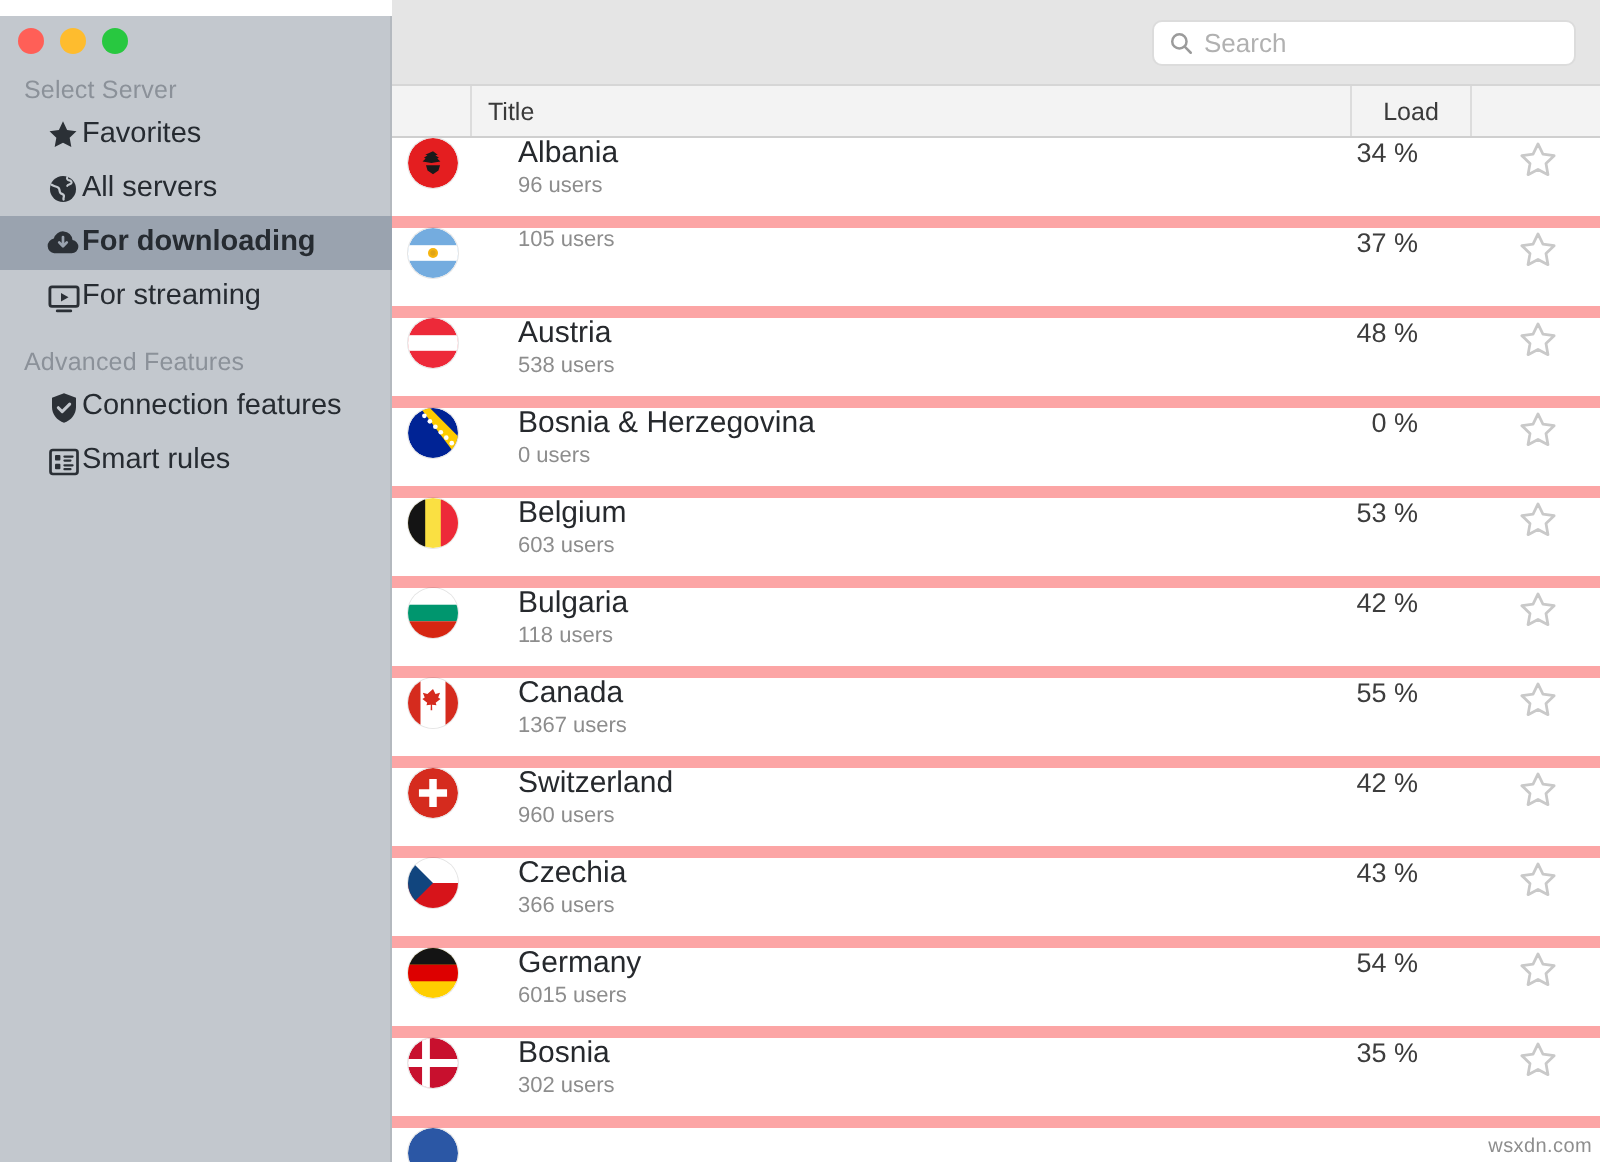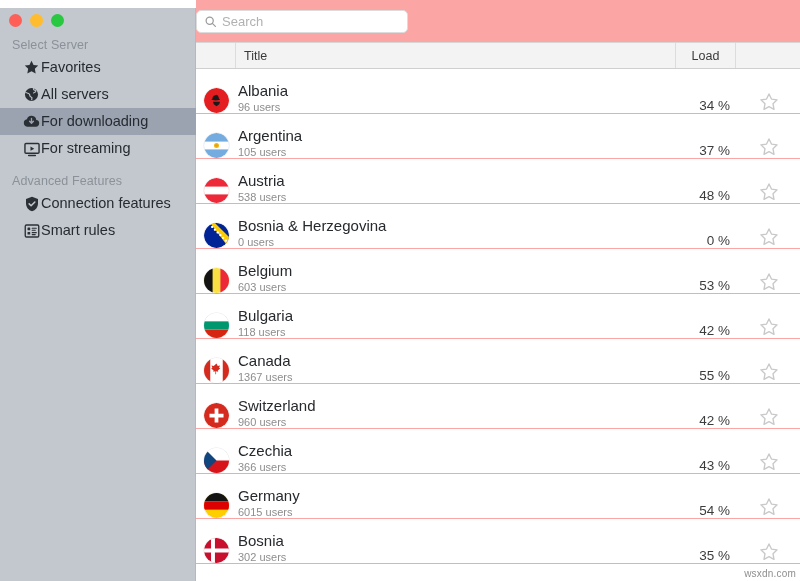--- a/index.html
+++ b/index.html
@@ -56,21 +56,21 @@
   #nav-main { top: 46px; }
   #nav-adv  { top: 182px; }
 
   .nav-item {
     display: flex;
     align-items: center;
     height: 27px;
     padding-left: 22px;
     cursor: default;
   }
-  .nav-item.selected { background: #9aa3af; }
+  .nav-item.selected { background: #9aa3af; font-weight: bold; }
   .nav-item .ic {
     width: 19px; height: 19px;
     flex: 0 0 19px;
     display: flex; align-items: center; justify-content: center;
     color: #2b3036;
   }
   .nav-item .lbl {
     font-size: 14.5px;
     color: #262b31;
     line-height: 1;
@@ -93,24 +93,24 @@
   
   .main {
     flex: 1 1 auto;
     height: 581px;
     position: relative;
     background: #ffffff;
     overflow: hidden;
   }
   .toolbar {
     height: 42px;
-    background: #fca5a5;
-    display: flex;
-    align-items: center;
-    justify-content: flex-start;
+    background: #e5e5e5;
+    display: flex;
+    align-items: center;
+    justify-content: flex-end;
     padding-right: 12px;
   }
   .search-box {
     width: 212px;
     height: 23px;
     border: 1px solid #dcdcdc;
     border-radius: 5px;
     background: #fff;
     display: flex;
     align-items: center;
@@ -153,24 +153,25 @@
 
   
   .rows {
     position: absolute;
     top: 69px; left: 0; right: 0; bottom: 0;
     overflow: hidden;
   }
   .row {
     height: 45px;
     display: flex;
-    align-items: flex-end;
-    border-bottom: 1px solid #fca5a5;
+    align-items: flex-start;
+    border-bottom: 6px solid #fca5a5;
     background: #fff;
     cursor: default;
+    gap: 21px;
   }
   .row .flagcell {
     width: 40px;
     flex: 0 0 40px;
     display: flex;
     align-items: center;
     justify-content: center;
   }
   .flag {
     width: 25px; height: 25px;
@@ -361,21 +362,20 @@
           <span class="flag">
             <svg width="25" height="25" viewBox="0 0 32 32">
                 <circle cx="16" cy="16" r="16" fill="#74acdf"></circle>
                 <rect y="11" width="32" height="10" fill="#fff"></rect>
                 <circle cx="16" cy="16" r="3.2" fill="#f6b40e"></circle>
                 <circle cx="16" cy="16" r="1.7" fill="#e0a416"></circle>
               </svg>
           </span>
         </div>
         <div class="namecell">
-          <span class="cname">Argentina</span>
           <span class="cusers">105 users</span>
         </div>
         <div class="loadcell">37 %</div>
         <div class="favcell">
           <svg class="star-outline" width="22" height="22" viewBox="0 0 24 24" fill="none" stroke="currentColor" stroke-width="1.5">
               <path d="M12 3.2l2.7 5.6 6.1.85-4.45 4.25 1.1 6.1L12 17.15 6.55 20l1.1-6.1L3.2 9.65l6.1-.85z" stroke-linejoin="round"></path>
             </svg>
         </div>
       </div>
 

